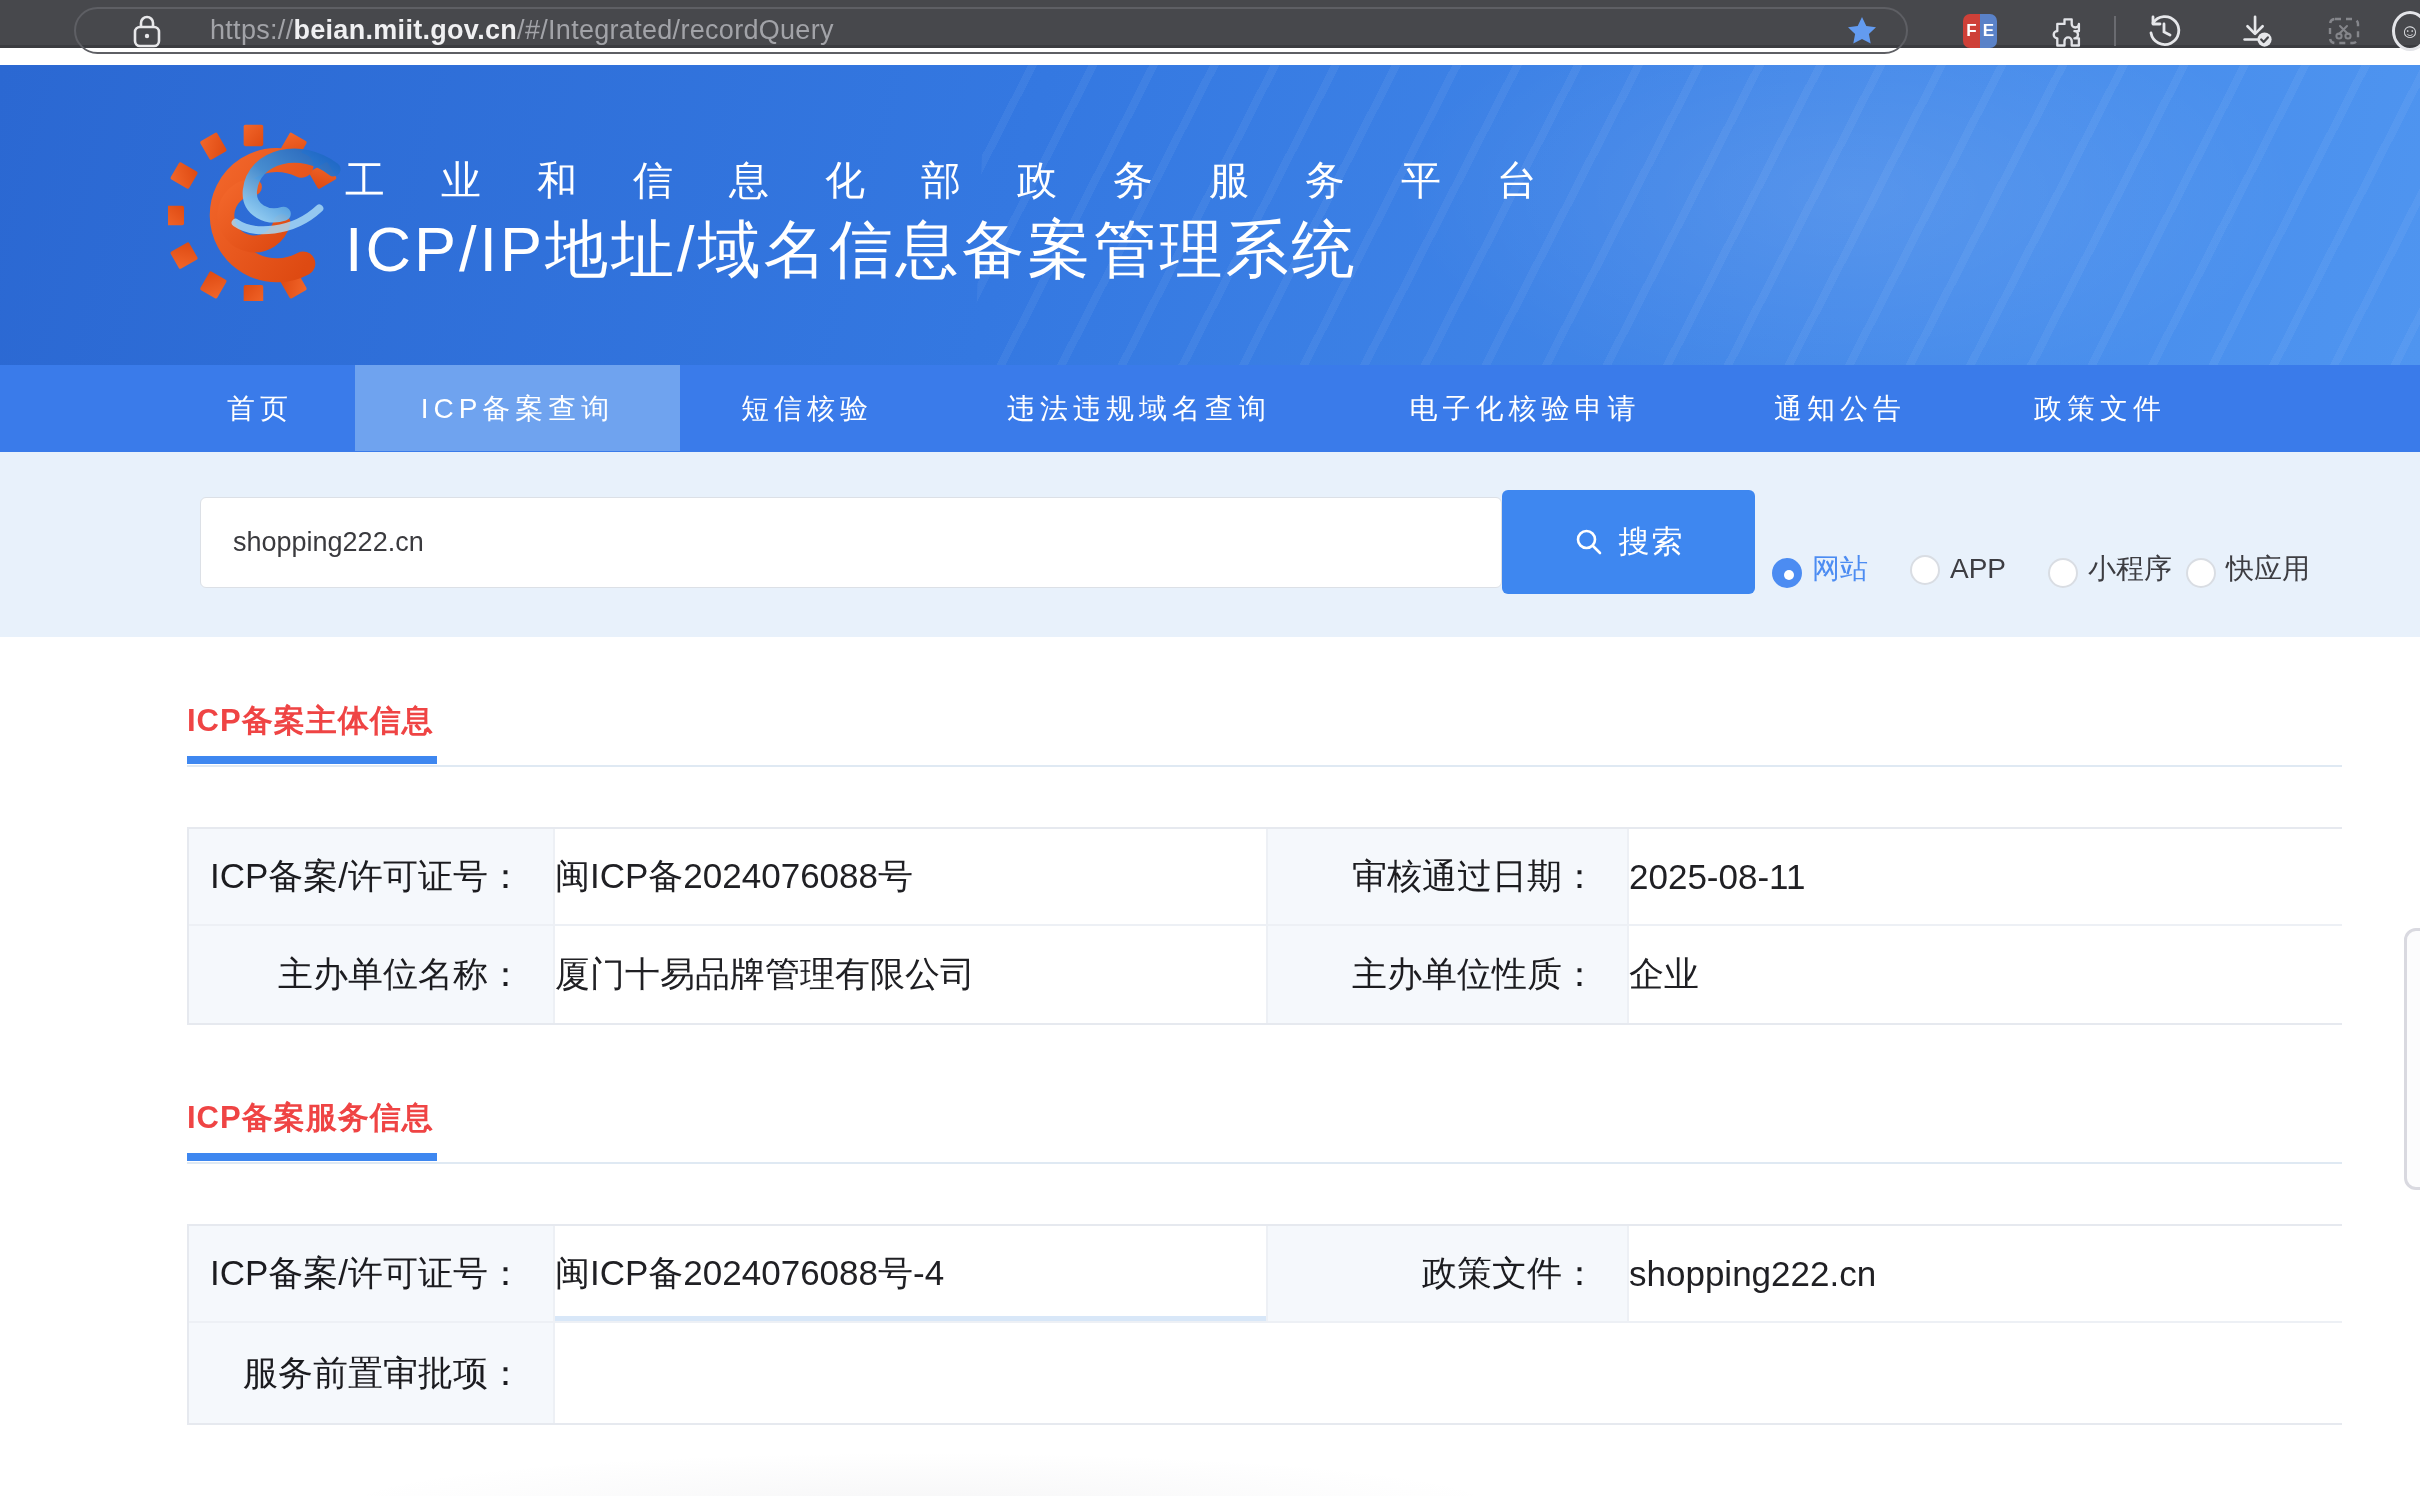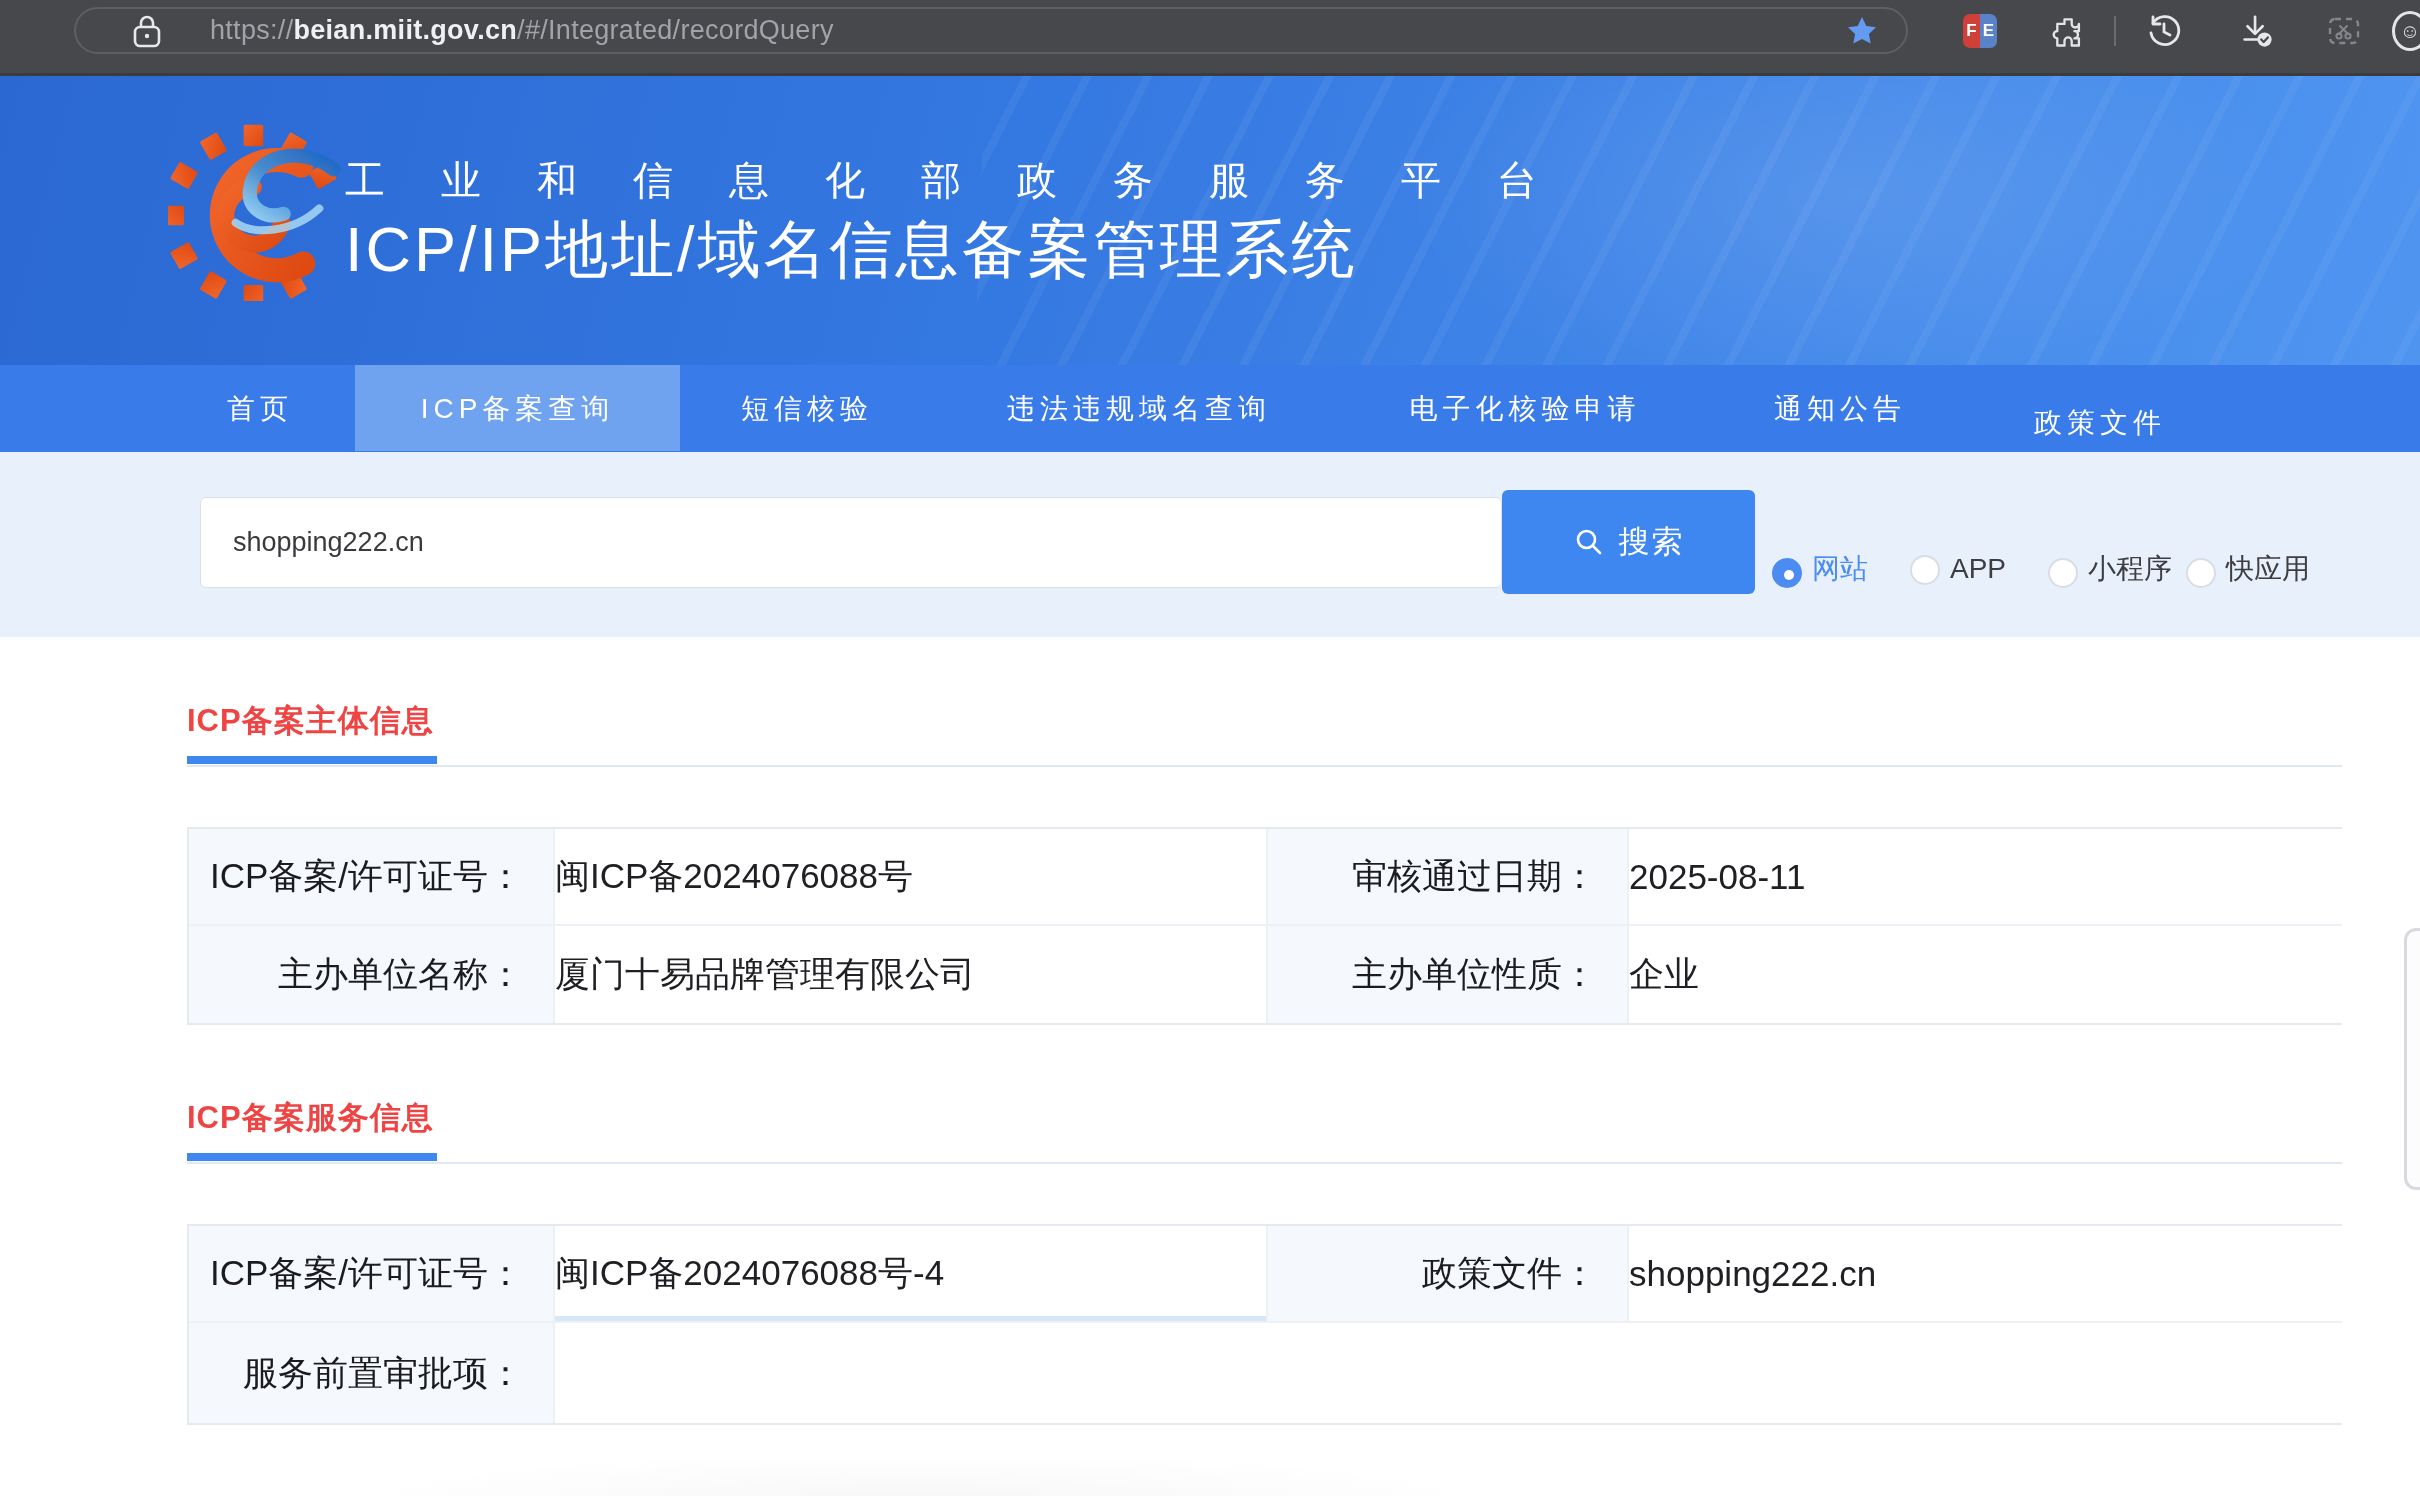--- a/index.html
+++ b/index.html
@@ -8,21 +8,21 @@
     --star:#639BF0; --line:#DFE9F3;
   }
   *{box-sizing:border-box;}
   html,body{margin:0;padding:0;}
   body{
     width:2420px;height:1496px;position:relative;overflow:hidden;background:#fff;
     font-family:"Liberation Sans", sans-serif;
   }
 
   
-  .toolbar{position:absolute;top:0;left:0;width:2420px;height:76px;
+  .toolbar{position:absolute;top:0;left:0;width:2420px;height:48px;
     background:var(--toolbar-bg);border-bottom:3px solid #3B3C40;z-index:30;}
   .url-pill{position:absolute;left:74px;top:7px;width:1834px;height:47px;
     border:2px solid #5E5F64;border-radius:26px;display:flex;align-items:center;}
   .lock{margin-left:56px;flex:0 0 auto;}
   .url-text{margin-left:48px;font-size:27px;letter-spacing:.3px;white-space:nowrap;flex:1 1 auto;}
   .url-dim{color:#A2A3A8;}
   .url-host{color:#F0F0F2;font-weight:bold;}
   .star-wrap{margin-right:28px;flex:0 0 auto;display:flex;}
   .tb-icon{position:absolute;top:13px;width:36px;height:36px;display:flex;align-items:center;justify-content:center;}
   .i-fe{left:1962px;}
@@ -53,21 +53,21 @@
   
   .nav{position:absolute;top:365px;left:0;width:2420px;height:87px;background:var(--nav-bg);display:flex;}
   .nav-item{height:86px;line-height:87px;text-align:center;font-size:28px;color:#fff;letter-spacing:5px;cursor:pointer;white-space:nowrap;}
   .nav-item.active{background:var(--nav-active);}
   .n0{width:140px;margin-left:190px;}
   .n1{width:325px;margin-left:25px;}
   .n2{width:200px;margin-left:27px;}
   .n3{width:320px;margin-left:72px;}
   .n4{width:300px;margin-left:76px;}
   .n5{width:230px;margin-left:50px;}
-  .n6{width:230px;margin-left:30px;margin-top:14px;}
+  .n6{width:230px;margin-left:30px;}
 
   
   .search-area{position:absolute;top:452px;left:0;width:2420px;height:185px;background:var(--search-bg);}
   .search-input{position:absolute;left:200px;top:45px;width:1302px;height:91px;border:1px solid #DCE0E6;
     border-radius:6px;background:#fff;font-size:27px;color:#3A3A3E;padding:0 24px 0 32px;outline:none;
     font-family:"Liberation Sans", sans-serif;}
   .search-btn{position:absolute;left:1502px;top:38px;width:253px;height:104px;background:var(--accent);
     border:none;border-radius:6px;color:#fff;font-size:31px;display:flex;align-items:center;justify-content:center;
     gap:14px;cursor:pointer;font-family:"Liberation Sans", sans-serif;letter-spacing:2px;}
   .radio-row{position:absolute;left:1772px;top:98px;display:flex;align-items:center;}

